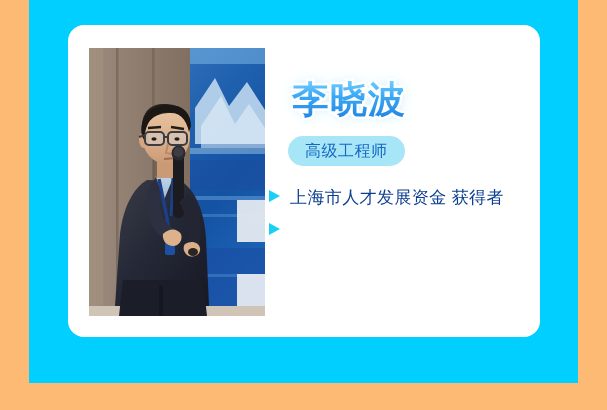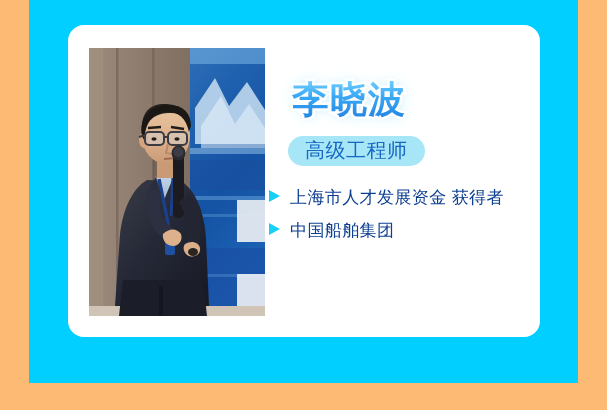--- a/index.html
+++ b/index.html
@@ -108,21 +108,21 @@
 
   .badge {
     position: absolute;
     left: 20px;
     top: 85px;
     display: inline-block;
     padding: 5px 17px 6px 17px;
     border-radius: 16px;
     background: #a7e6f7;
     color: #1769c4;
-    font-size: 20px;
+    font-size: 16px;
     font-weight: 500;
     line-height: 19px;
     letter-spacing: 0.5px;
     white-space: nowrap;
   }
 
   .bullets {
     position: absolute;
     left: 0px;
     top: 136px;
@@ -295,21 +295,20 @@
           </span>
           <span class="btext">上海市人才发展资金 获得者</span>
         </div>
 
         <div class="brow">
           <span class="tri">
             <svg width="13" height="14" viewBox="0 0 13 14" xmlns="http://www.w3.org/2000/svg">
               <path d="M1 1 L12 7 L1 13 Z" fill="#18D0F5"></path>
             </svg>
           </span>
-          <span class="btext">中国船舶集团</span>
         </div>
 
         <div class="brow">
           <span class="tri"></span>
         </div>
 
 
       </div>
     </div>
 

